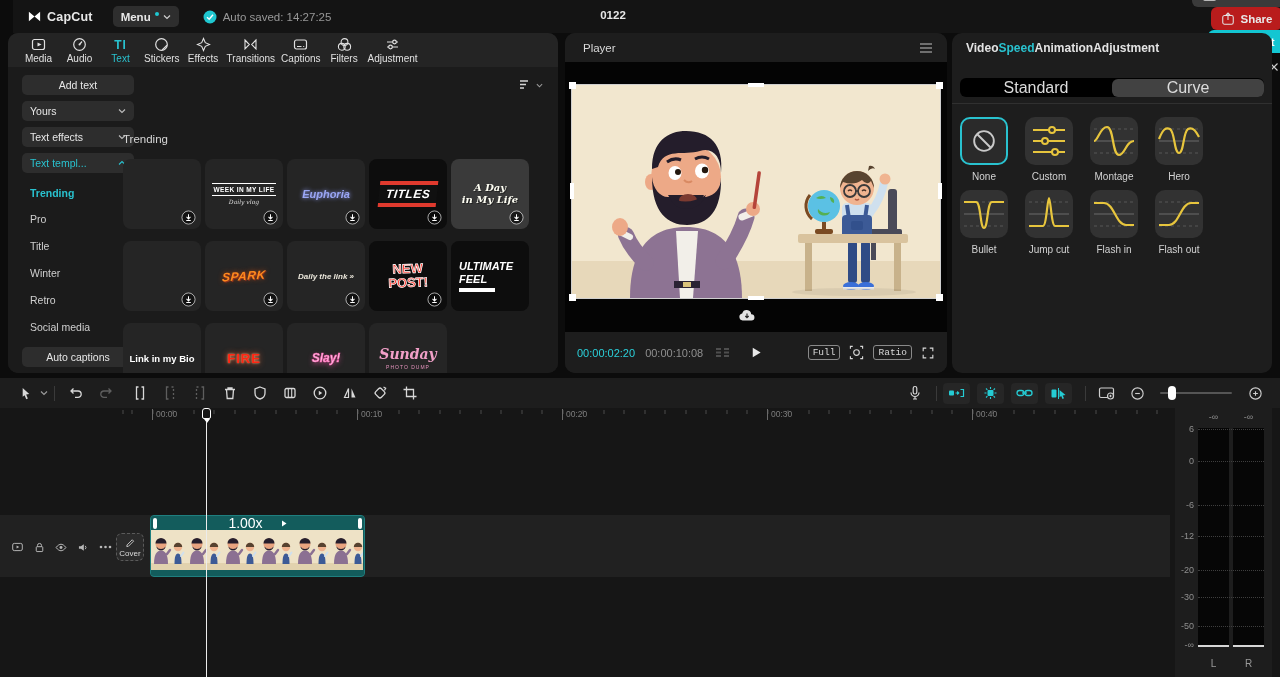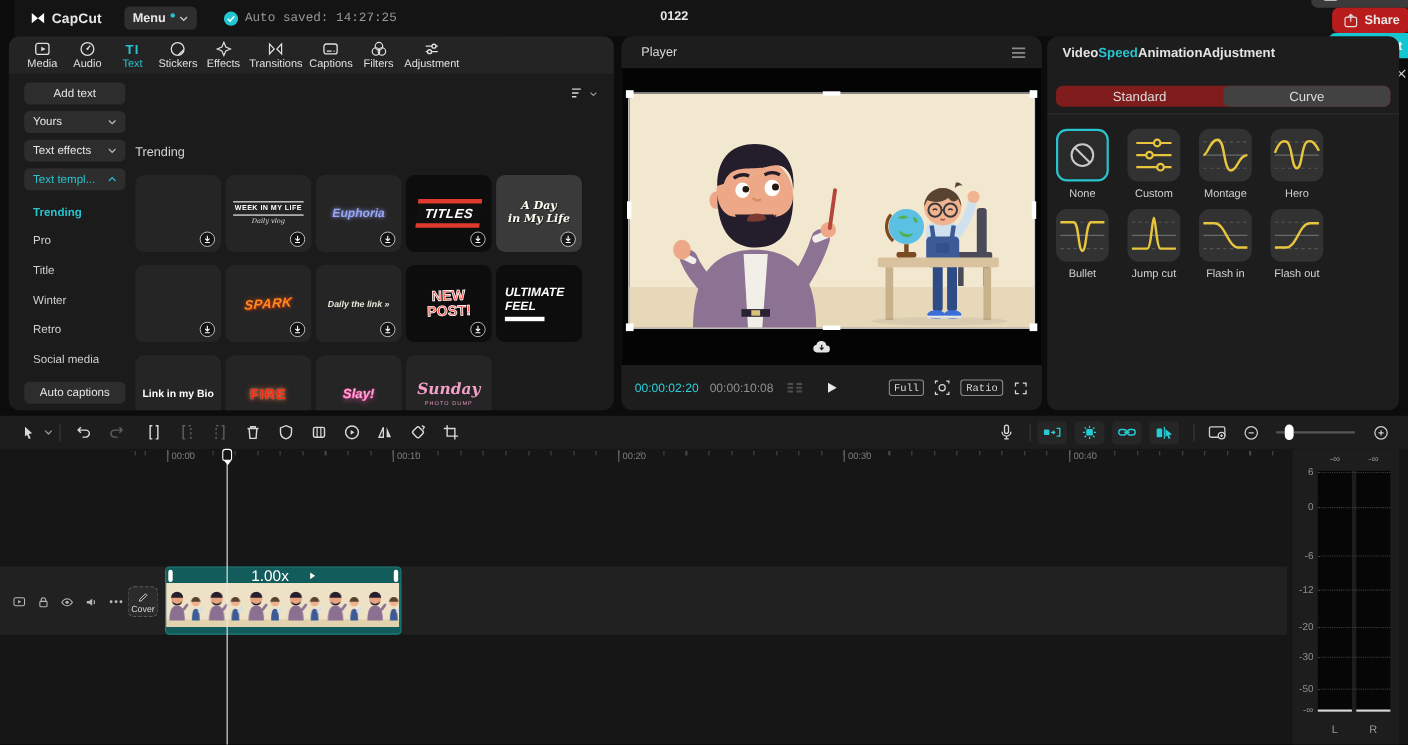--- a/index.html
+++ b/index.html
@@ -11,21 +11,21 @@
     -webkit-user-select: none;
   }
   svg { display: block; }
 
   
   .topbar { position:absolute; top:0; left:0; width:1280px; height:33px; background:#141414; display:flex; align-items:center;margin-left:13px; }
   .logo { display:flex; align-items:center; gap:5px; margin-left:14px; }
   .logo-text { font-size:12.5px; font-weight:bold; letter-spacing:.2px; }
   .menu-btn { margin-left:20px; height:21px; background:#2e2e2e; border-radius:5px; display:flex; align-items:center; gap:4px; padding:0 8px; font-size:11.5px; font-weight:bold; cursor:default; }
   .menu-dot { width:4px; height:4px; border-radius:50%; background:#1fc7d0; margin-top:-6px; }
-  .autosave { margin-left:24px; display:flex; align-items:center; gap:6px; color:#989898; font-size:11.5px;font-family:Liberation Mono, monospace; }
+  .autosave { margin-left:24px; display:flex; align-items:center; gap:6px; color:#989898; font-size:11.5px; }
   .proj-title { position:absolute; left:600px; transform:translateX(-50%); top:9px; font-size:11.5px; font-weight:bold; }
   .tb-right { margin-left:auto; display:flex; align-items:center; padding-right:6px;flex-direction:column; }
   .mon-wrap { display:flex; align-items:center; gap:3px; margin-right:12px; }
   .tb-sep { width:1px; height:16px; background:#333; margin:0 10px; }
   .tb-btn { height:23px; display:flex; align-items:center; gap:6px; border-radius:6px; padding:0 10px; font-size:11.5px; font-weight:bold; }
   .shortcuts-btn { background:#3a3a3a; }
   .share-btn { background:#b91c1c; margin-left:14px; }
   .export-btn { background:#13c6d2; color:#fff; margin-left:14px; }
   .win-controls { display:flex; align-items:center; margin-left:14px; }
   .win-btn { width:27px; height:27px; display:flex; align-items:center; justify-content:center; }
@@ -39,21 +39,21 @@
   
   .ribbon { position:absolute; top:0; left:0; width:100%; height:34px; background:#242424; display:flex; align-items:flex-start; padding:4px 0 0 10px; }
   .rtab { min-width:41px; padding:0 3px; display:flex; flex-direction:column; align-items:center; gap:1px; font-size:10px; color:#e0e0e0; cursor:default; }
   .rtab .ric { height:15px; display:flex; align-items:center; justify-content:center; }
   .rtab.active { color:#29c2cf; }
   .ti-glyph { font-size:12px; font-weight:bold; letter-spacing:1px; }
 
   
   .left-content { position:absolute; top:34px; left:0; right:0; bottom:0; background:#1b1b1b; }
   .sidebar { position:absolute; left:14px; top:8px; width:92px; }
-  .sb-btn { position:absolute; left:0; width:92px; height:20px; background:#2d2d2d; border-radius:5px; display:flex; align-items:center; justify-content:space-between; padding:0 8px; font-size:10.5px; color:#e6e6e6; }
+  .sb-btn { position:absolute; left:0; width:112px; height:20px; background:#2d2d2d; border-radius:5px; display:flex; align-items:center; justify-content:space-between; padding:0 8px; font-size:10.5px; color:#e6e6e6; }
   .sb-btn.center { justify-content:center; }
   .sb-btn.active { color:#29c2cf; }
   .sb-item { position:absolute; left:8px; height:14px; font-size:10.5px; color:#cfcfcf; }
   .sb-item.active { color:#29c2cf; font-weight:bold; }
 
   
   .filter-btn { position:absolute; left:511px; top:12px; display:flex; align-items:center; gap:3px; }
   .section-title { position:absolute; left:115px; top:66px; font-size:11.5px; color:#d6d6d6; }
   .grid { position:absolute; left:115px; top:92px; display:grid; grid-template-columns:repeat(5,78px); gap:12px 4px; }
   .tile { position:relative; width:78px; height:70px; background:#252525; border-radius:8px; overflow:hidden; display:flex; flex-direction:column; align-items:center; justify-content:center; cursor:default; }
@@ -93,21 +93,21 @@
   .time-cur { color:#2bd0da; font-size:11px; }
   .time-total { color:#8f8f8f; font-size:11px; margin-left:10px; }
   .cols-icon { margin-left:12px; }
   .play-btn { position:absolute; left:50%; transform:translateX(-50%); }
   .pc-right { margin-left:auto; display:flex; align-items:center; gap:9px;font-family:Liberation Mono, monospace; }
   .mini-btn { border:1px solid #8a8a8a; border-radius:3px; color:#d8d8d8; font-size:9.5px; padding:1px 4px; }
 
   
   .insp-tabs { position:absolute; top:0; left:0; width:100%; height:29px; display:flex; align-items:center; padding-left:14px; font-size:12px; font-weight:bold; color:#e3e3e3; }
   .insp-tab.active { color:#29c2cf; }
-  .seg { position:absolute; left:8px; top:45px; width:304px; height:19px; background:#7f1d1d; border-radius:6px; display:flex; font-size:12px; color:#dcdcdc; }
+  .seg { position:absolute; left:8px; top:45px; width:304px; height:19px; background:#000000; border-radius:6px; display:flex; font-size:16px; color:#dcdcdc;align-items:flex-end; }
   .seg-half { flex:1; display:flex; align-items:center; justify-content:center; border-radius:6px; }
   .seg-half.active { background:#424242; }
   .insp-divider { position:absolute; left:0; top:70px; width:100%; height:1px; background:#303030; }
   .curve-card { position:absolute; width:48px; height:48px; background:#323232; border-radius:10px; display:flex; align-items:center; justify-content:center; }
   .curve-card.selected { background:#2a2a2a; border:2px solid #29c2cf; }
   .curve-label { position:absolute; width:64px; text-align:center; font-size:10px; color:#d2d2d2; }
 
   
   .timeline { position:absolute; left:0; top:378px; width:1280px; height:299px; background:#161616; }
   .tl-toolbar { position:absolute; top:0; left:0; width:100%; height:30px; background:#1d1d1d; display:flex; align-items:center; }

